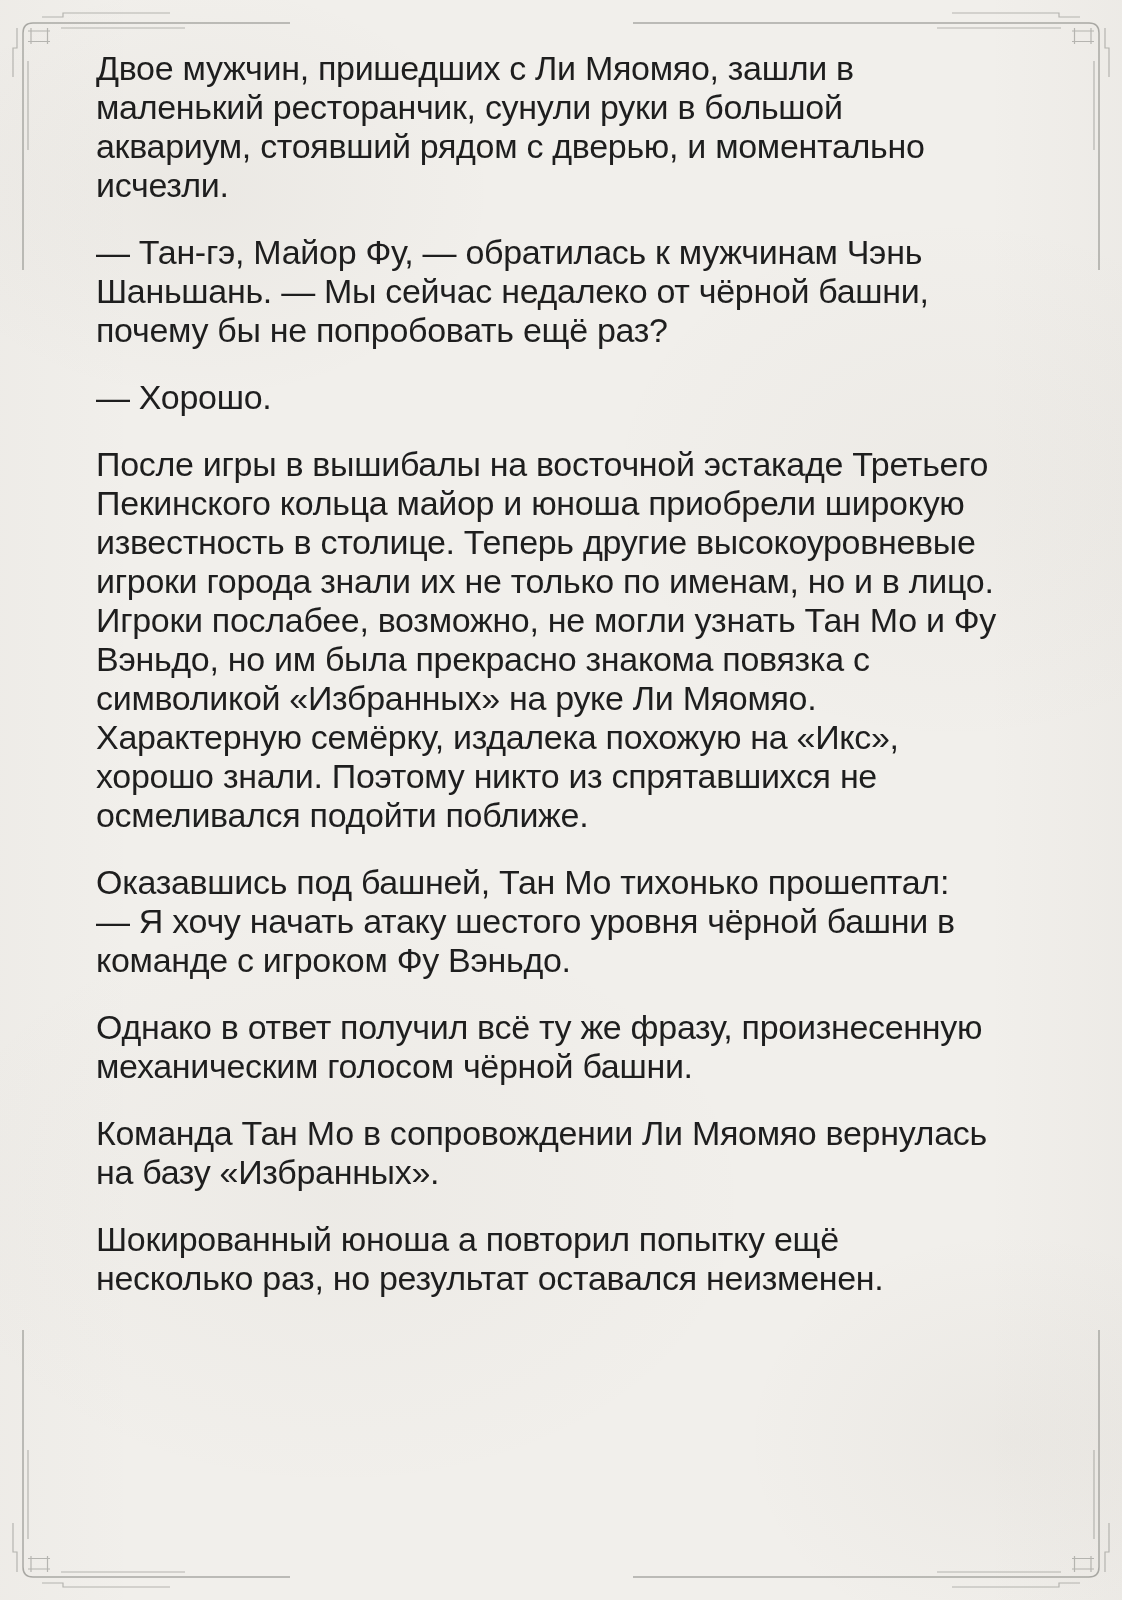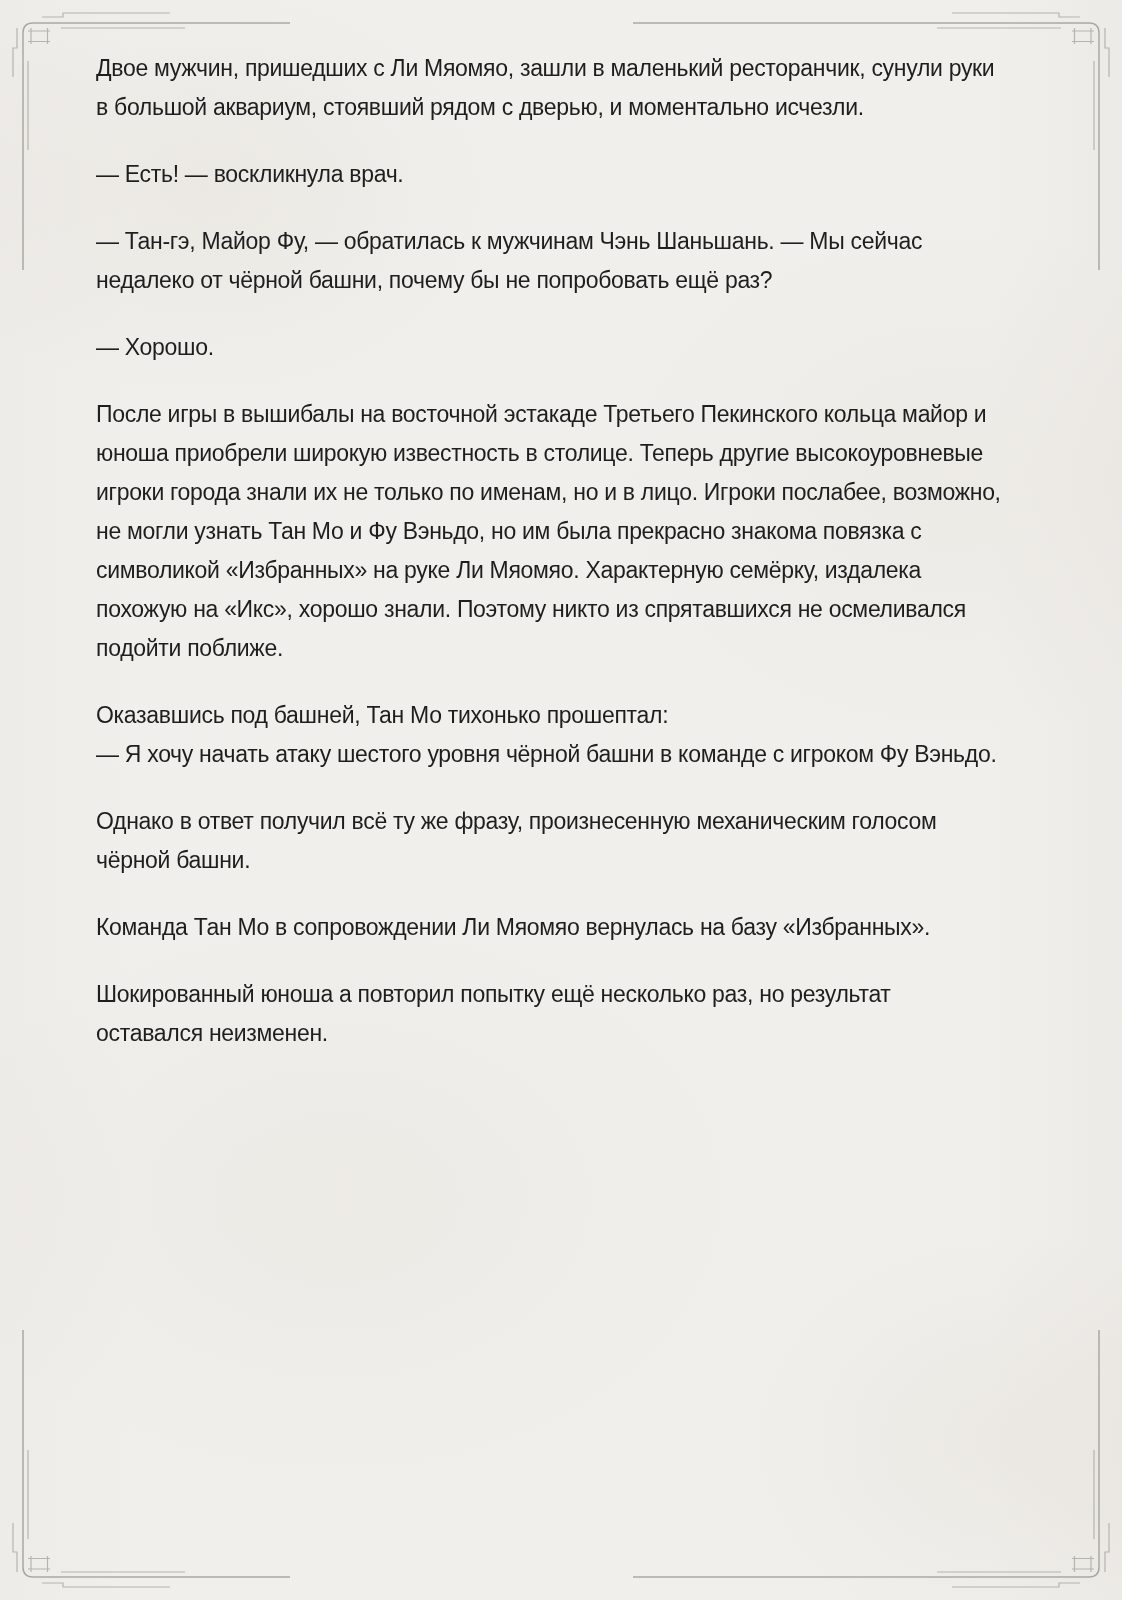--- a/index.html
+++ b/index.html
@@ -35,21 +35,21 @@
     stroke:var(--frame_line);
     stroke-width:1.5;
     stroke-opacity:0.85;
   }
   .frame-svg path.thin{stroke-width:1.2;stroke-opacity:0.7;}
   .page-content{
     position:absolute;
     left:96px;top:49px;
     width:906px;
     color:var(--text);
-    font-size:23px;
+    font-size:34px;
     letter-spacing:-0.3px;
     line-height:39px;
   }
   .page-content p{
     margin:0 0 28px 0;
     white-space:pre-line;
   }
 </style>
 </head>
 <body>
@@ -86,21 +86,20 @@
     <path d="M1099 1330 L1099 1567 Q1099 1577 1089 1577 L633 1577"></path>
     <path class="thin" d="M1080 1583 H1059 V1587 H952"></path>
     <path class="thin" d="M1105 1572 V1552 H1109 V1523"></path>
     <path class="thin" d="M1072 1558.5 H1094 M1072 1569 H1094 M1074.5 1556 V1572 M1091 1556 V1572"></path>
     <path class="thin" d="M937 1572 H1061 M1094 1539 V1450"></path>
   </g>
 </svg>
 
 <div class="page-content">
   <p>Двое мужчин, пришедших с Ли Мяомяо, зашли в маленький ресторанчик, сунули руки в большой аквариум, стоявший рядом с дверью, и моментально исчезли.</p>
-  <p>— Есть! — воскликнула врач.</p>
   <p>— Тан-гэ, Майор Фу, — обратилась к мужчинам Чэнь Шаньшань. — Мы сейчас недалеко от чёрной башни, почему бы не попробовать ещё раз?</p>
   <p>— Хорошо.</p>
   <p>После игры в вышибалы на восточной эстакаде Третьего Пекинского кольца майор и юноша приобрели широкую известность в столице. Теперь другие высокоуровневые игроки города знали их не только по именам, но и в лицо. Игроки послабее, возможно, не могли узнать Тан Мо и Фу Вэньдо, но им была прекрасно знакома повязка с символикой «Избранных» на руке Ли Мяомяо. Характерную семёрку, издалека похожую на «Икс», хорошо знали. Поэтому никто из спрятавшихся не осмеливался подойти поближе.</p>
   <p>Оказавшись под башней, Тан Мо тихонько прошептал:
 — Я хочу начать атаку шестого уровня чёрной башни в команде с игроком Фу Вэньдо.</p>
   <p>Однако в ответ получил всё ту же фразу, произнесенную механическим голосом чёрной башни.</p>
   <p>Команда Тан Мо в сопровождении Ли Мяомяо вернулась на базу «Избранных».</p>
   <p>Шокированный юноша а повторил попытку ещё несколько раз, но результат оставался неизменен.</p>
 </div>
 

